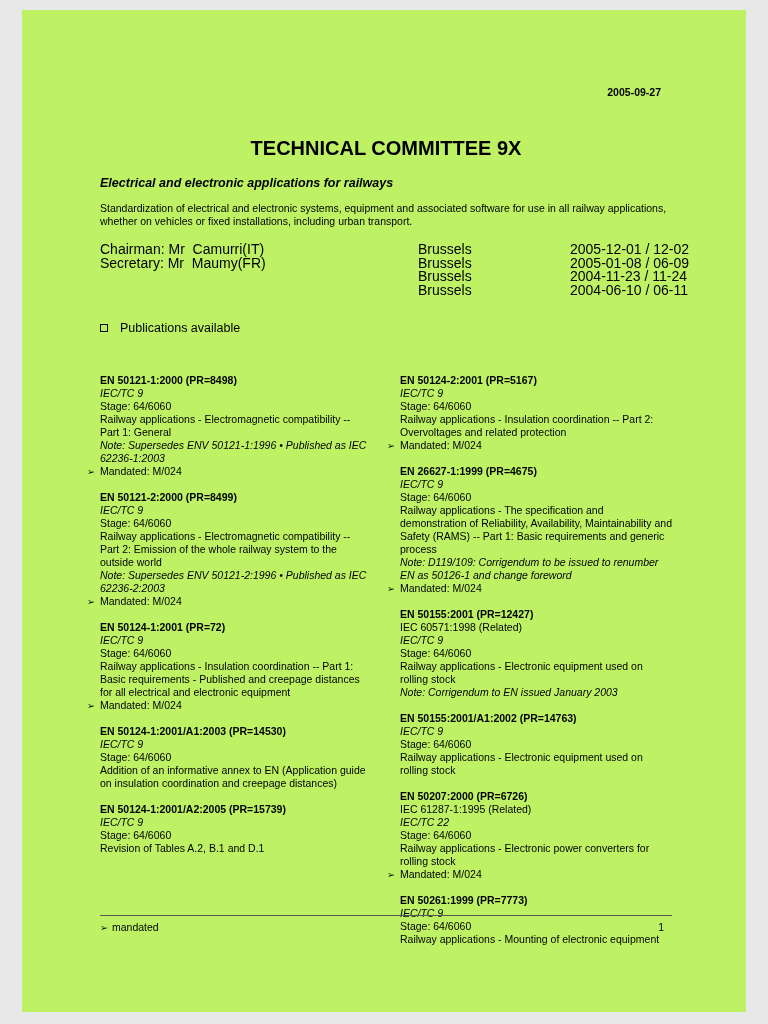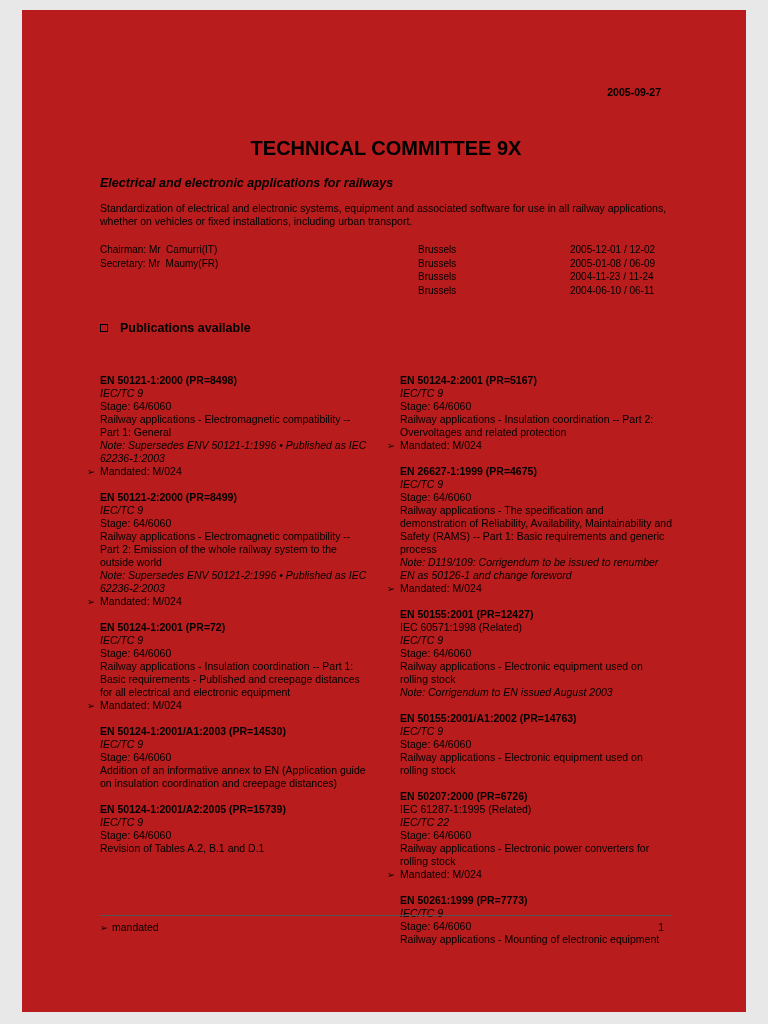--- a/index.html
+++ b/index.html
@@ -9,21 +9,21 @@
     background: #e8e8e8;
     font-family: "Liberation Sans", sans-serif;
     color: #000;
     position: relative;
     overflow: hidden;
   }
   .page {
     position: absolute;
     left: 22px; top: 10px;
     width: 724px; height: 1002px;
-    background: #b91c1c;
+    background: #bef264;
   }
   .content { position: relative; padding: 0 74px 0 78px; }
 
   .doc-date {
     margin-top: 76px;
     text-align: right;
     padding-right: 11px;
     font-weight: bold;
     font-size: 10.5px;
   }
@@ -41,29 +41,29 @@
     line-height: 15px;
     font-style: italic;
   }
   .doc-desc {
     margin: 11px 0 0 0;
     font-size: 10.5px;
     line-height: 13px;
   }
   .meetings {
     margin-top: 15px;
-    font-size: 10px;
+    font-size: 14px;
     line-height: 13.5px;
   }
   .meeting-row { display: grid; grid-template-columns: 318px 152px 1fr; }
   .meeting-row > div { white-space: pre; }
 
   .section-header {
     margin-top: 24px;
-    font-weight: bold;
+    font-weight: normal;
     font-size: 12.5px;
     display: flex;
     align-items: center;
   }
   .square {
     width: 8px; height: 8px;
     border: 1px solid #000;
     display: inline-block;
     margin-right: 12px;
     flex: 0 0 auto;
@@ -189,21 +189,21 @@
             <div class="pub-line normal">Railway applications - The specification and demonstration of Reliability, Availability, Maintainability and Safety (RAMS) -- Part 1: Basic requirements and generic process</div>
             <div class="pub-line italic">Note: D119/109: Corrigendum to be issued to renumber EN as 50126-1 and change foreword</div>
             <div class="pub-line mandated"><span class="arrow">➢</span><span>Mandated: M/024</span></div>
           </div>
           <div class="pub-entry">
             <div class="pub-title">EN 50155:2001 (PR=12427)</div>
             <div class="pub-line normal">IEC 60571:1998 (Related)</div>
             <div class="pub-line italic">IEC/TC 9</div>
             <div class="pub-line normal">Stage: 64/6060</div>
             <div class="pub-line normal">Railway applications - Electronic equipment used on rolling stock</div>
-            <div class="pub-line italic">Note: Corrigendum to EN issued August 2003</div>
+            <div class="pub-line italic">Note: Corrigendum to EN issued January 2003</div>
           </div>
           <div class="pub-entry">
             <div class="pub-title">EN 50155:2001/A1:2002 (PR=14763)</div>
             <div class="pub-line italic">IEC/TC 9</div>
             <div class="pub-line normal">Stage: 64/6060</div>
             <div class="pub-line normal">Railway applications - Electronic equipment used on rolling stock</div>
           </div>
           <div class="pub-entry">
             <div class="pub-title">EN 50207:2000 (PR=6726)</div>
             <div class="pub-line normal">IEC 61287-1:1995 (Related)</div>

